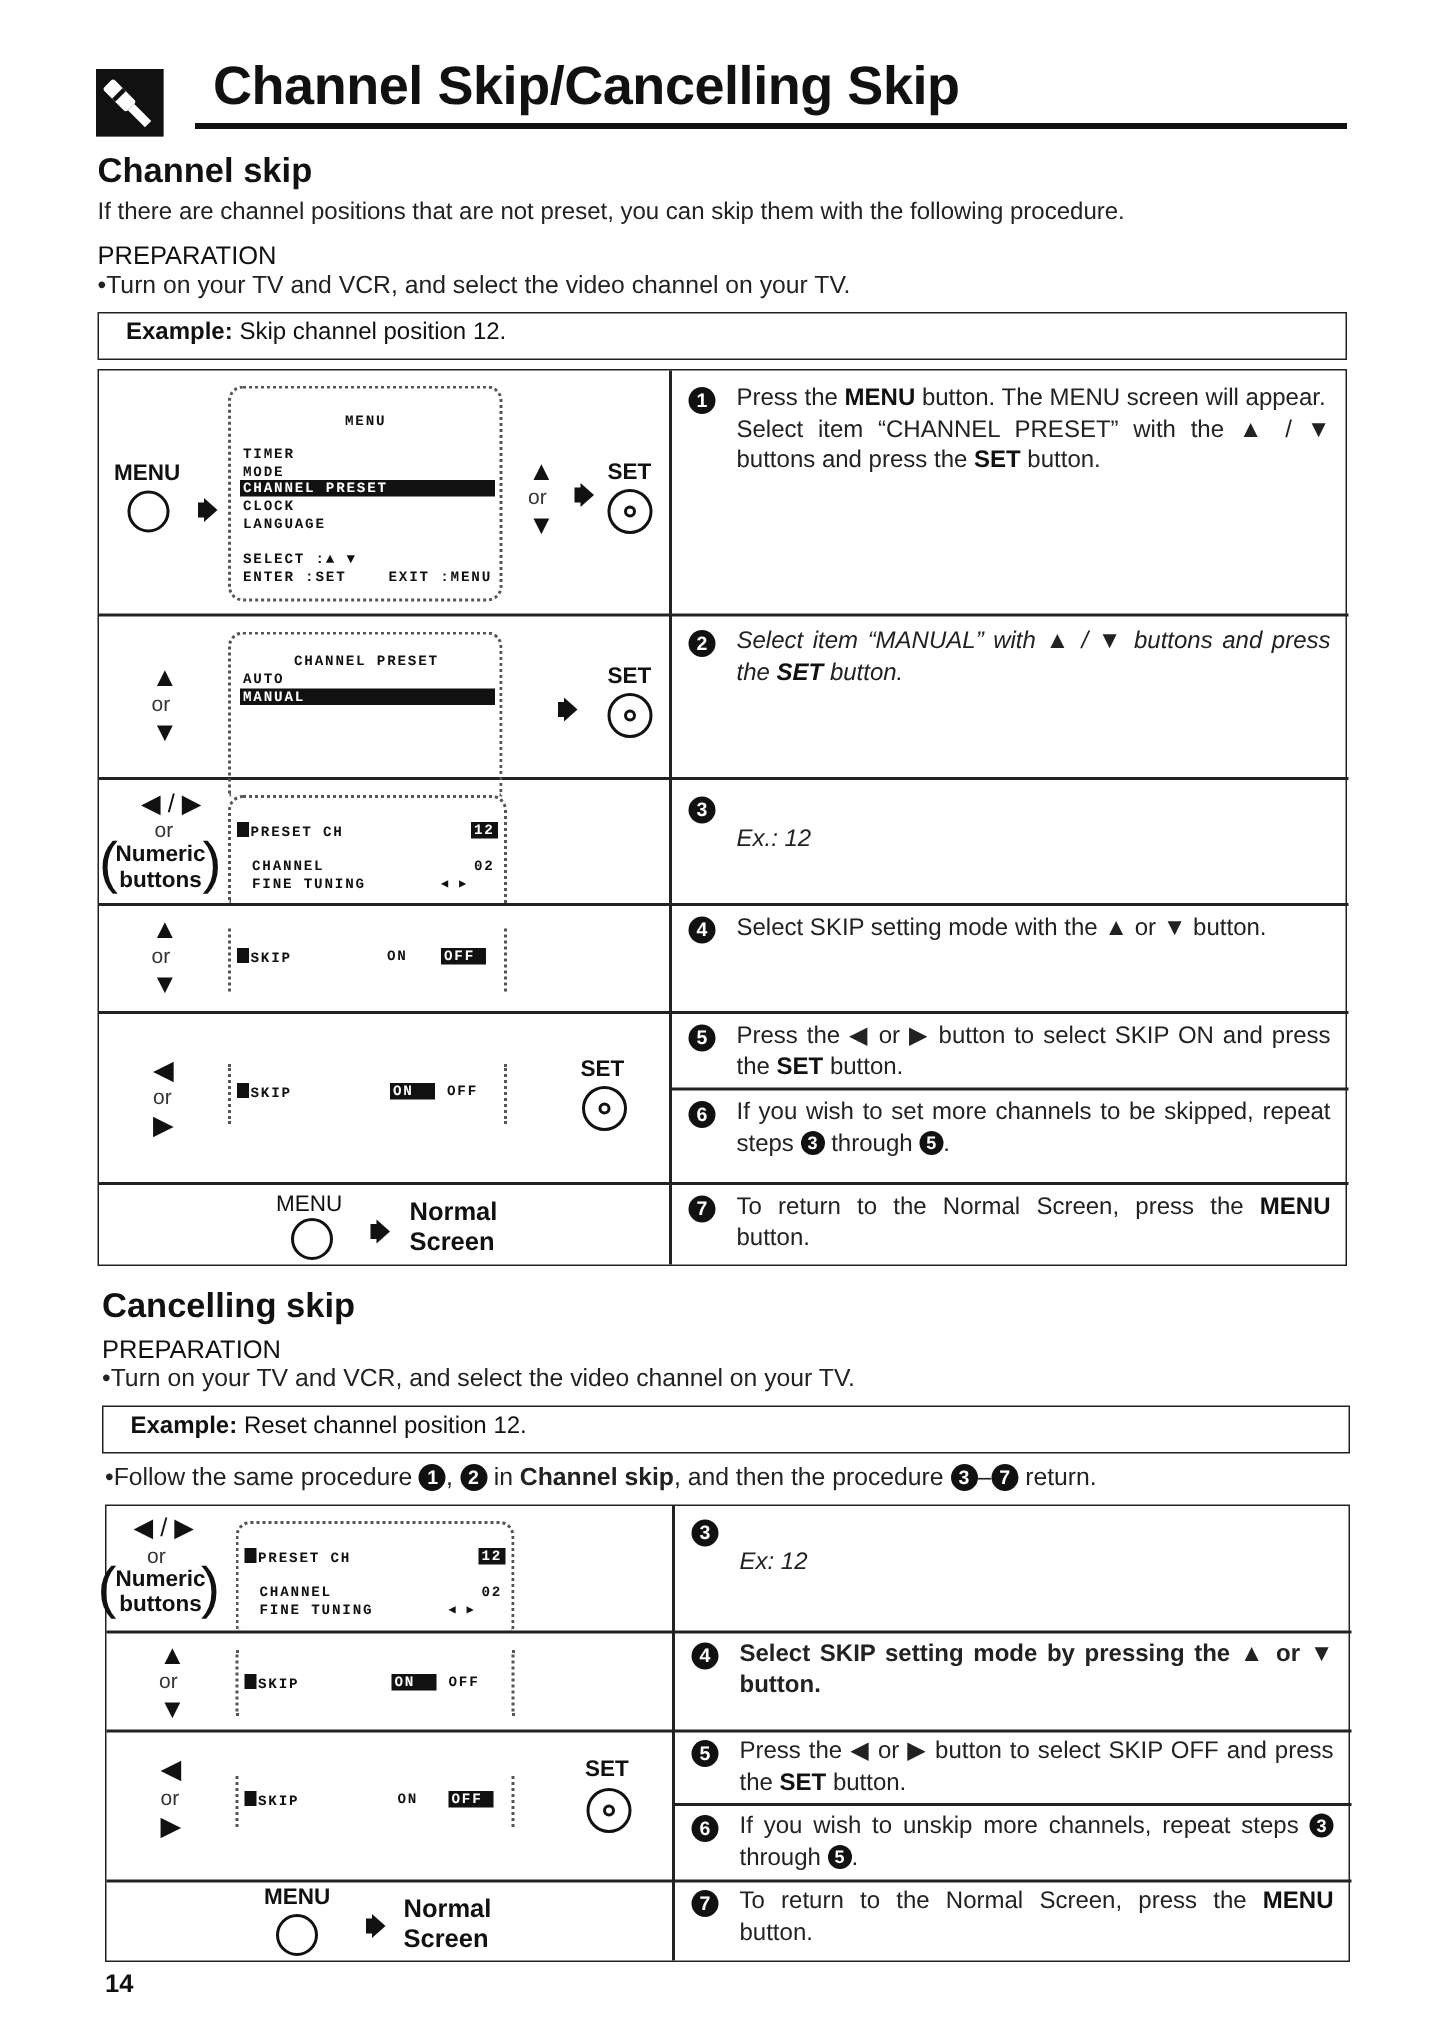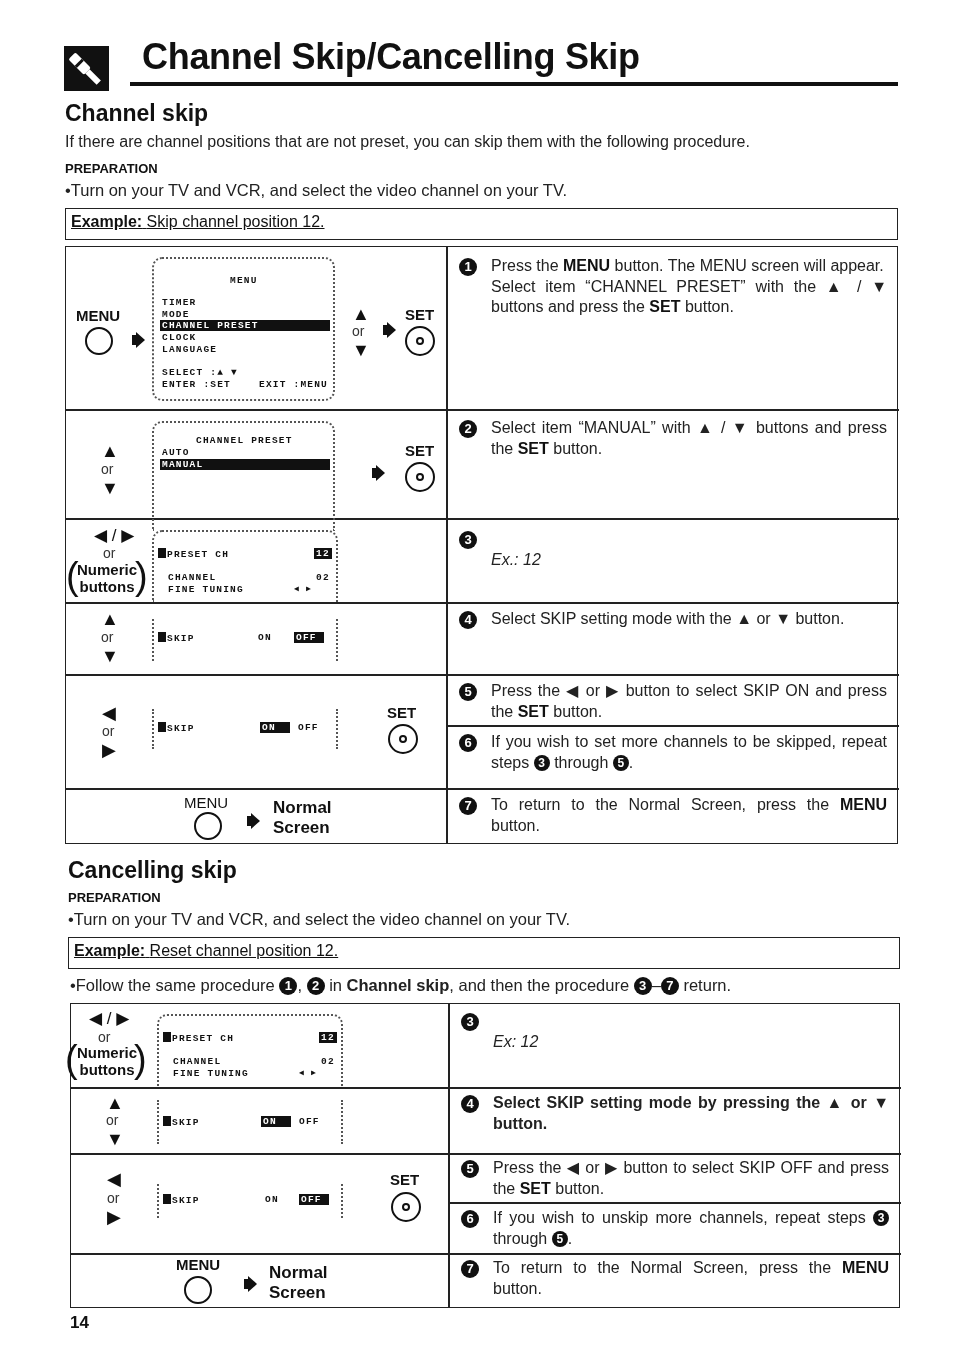--- a/index.html
+++ b/index.html
@@ -6,22 +6,22 @@
   html, body { width: 958px; height: 1351px; background: #ffffff; }
   body { position: relative; font-family: "Liberation Sans", sans-serif; color: #111; overflow: hidden; }
 
   
   .title-icon { position: absolute; left: 64px; top: 46px; width: 45px; height: 45px; background: #111; }
   .title-text { position: absolute; left: 142px; top: 36px; font-size: 36px; font-weight: bold; letter-spacing: -0.3px; }
   .title-rule { position: absolute; left: 130px; top: 82px; width: 768px; height: 4px; background: #111; }
 
   .h2 { position: absolute; font-size: 23px; font-weight: bold; }
   .body-text { position: absolute; font-size: 16px; color: #222; white-space: nowrap; }
-  .prep { position: absolute; font-size: 13px; font-weight: bold; }
-  .example-box { position: absolute; border: 1.5px solid #222; font-size: 16px; padding: 4px 5px; text-decoration: underline; }
+  .prep { position: absolute; font-size: 17px; font-weight: normal; }
+  .example-box { position: absolute; border: 1.5px solid #222; font-size: 16px; padding: 4px 18px; }
   .example-box b { font-weight: bold; }
 
   
   .proc { position: absolute; border: 1.5px solid #222; }
   .vline { position: absolute; top: 0; bottom: 0; width: 1.5px; background: #222; }
   .hline { position: absolute; height: 1.5px; background: #222; }
 
   .step { position: absolute; font-size: 16px; line-height: 20.5px; color: #222; text-align: justify; }
   .step b { font-weight: bold; color: #111; }
   .step i { font-style: italic; }
@@ -129,21 +129,21 @@
     <div class="osd" style="left:42px; top:12px;">CHANNEL PRESET</div>
     <div class="osd" style="left:8px; top:24px;">AUTO</div>
     <div class="osd hl" style="left:6px; top:36px; width:170px; padding-left:2px;">MANUAL</div>
   </div>
   <div class="arrow-right" style="left:310px; top:218px;"></div>
   <div class="btn-label" style="left:339px; top:195px;">SET</div>
   <div class="set-circle" style="left:339px; top:215px;"></div>
 
   <div class="step" style="left:395px; top:171px; width:426px;">
     <span class="num num-abs" style="left:-2px; top:2px;">2</span>
-    <div style="padding-left:30px;">
+    <div style="padding-left:30px;font-style:italic;">
       <span>Select item “MANUAL” with ▲ / ▼ buttons and press the </span><b>SET</b><span> button.</span>
     </div>
   </div>
 
   <div class="tri" style="left:28px; top:280px; font-size:17px;">◀ / ▶</div>
   <div class="or" style="left:37px; top:298px;">or</div>
   <div class="paren" style="left:0px; top:310px;">(</div>
   <div class="numeric" style="left:10px; top:314px; width:62px;">
     <div>Numeric</div>
     <div>buttons</div>

